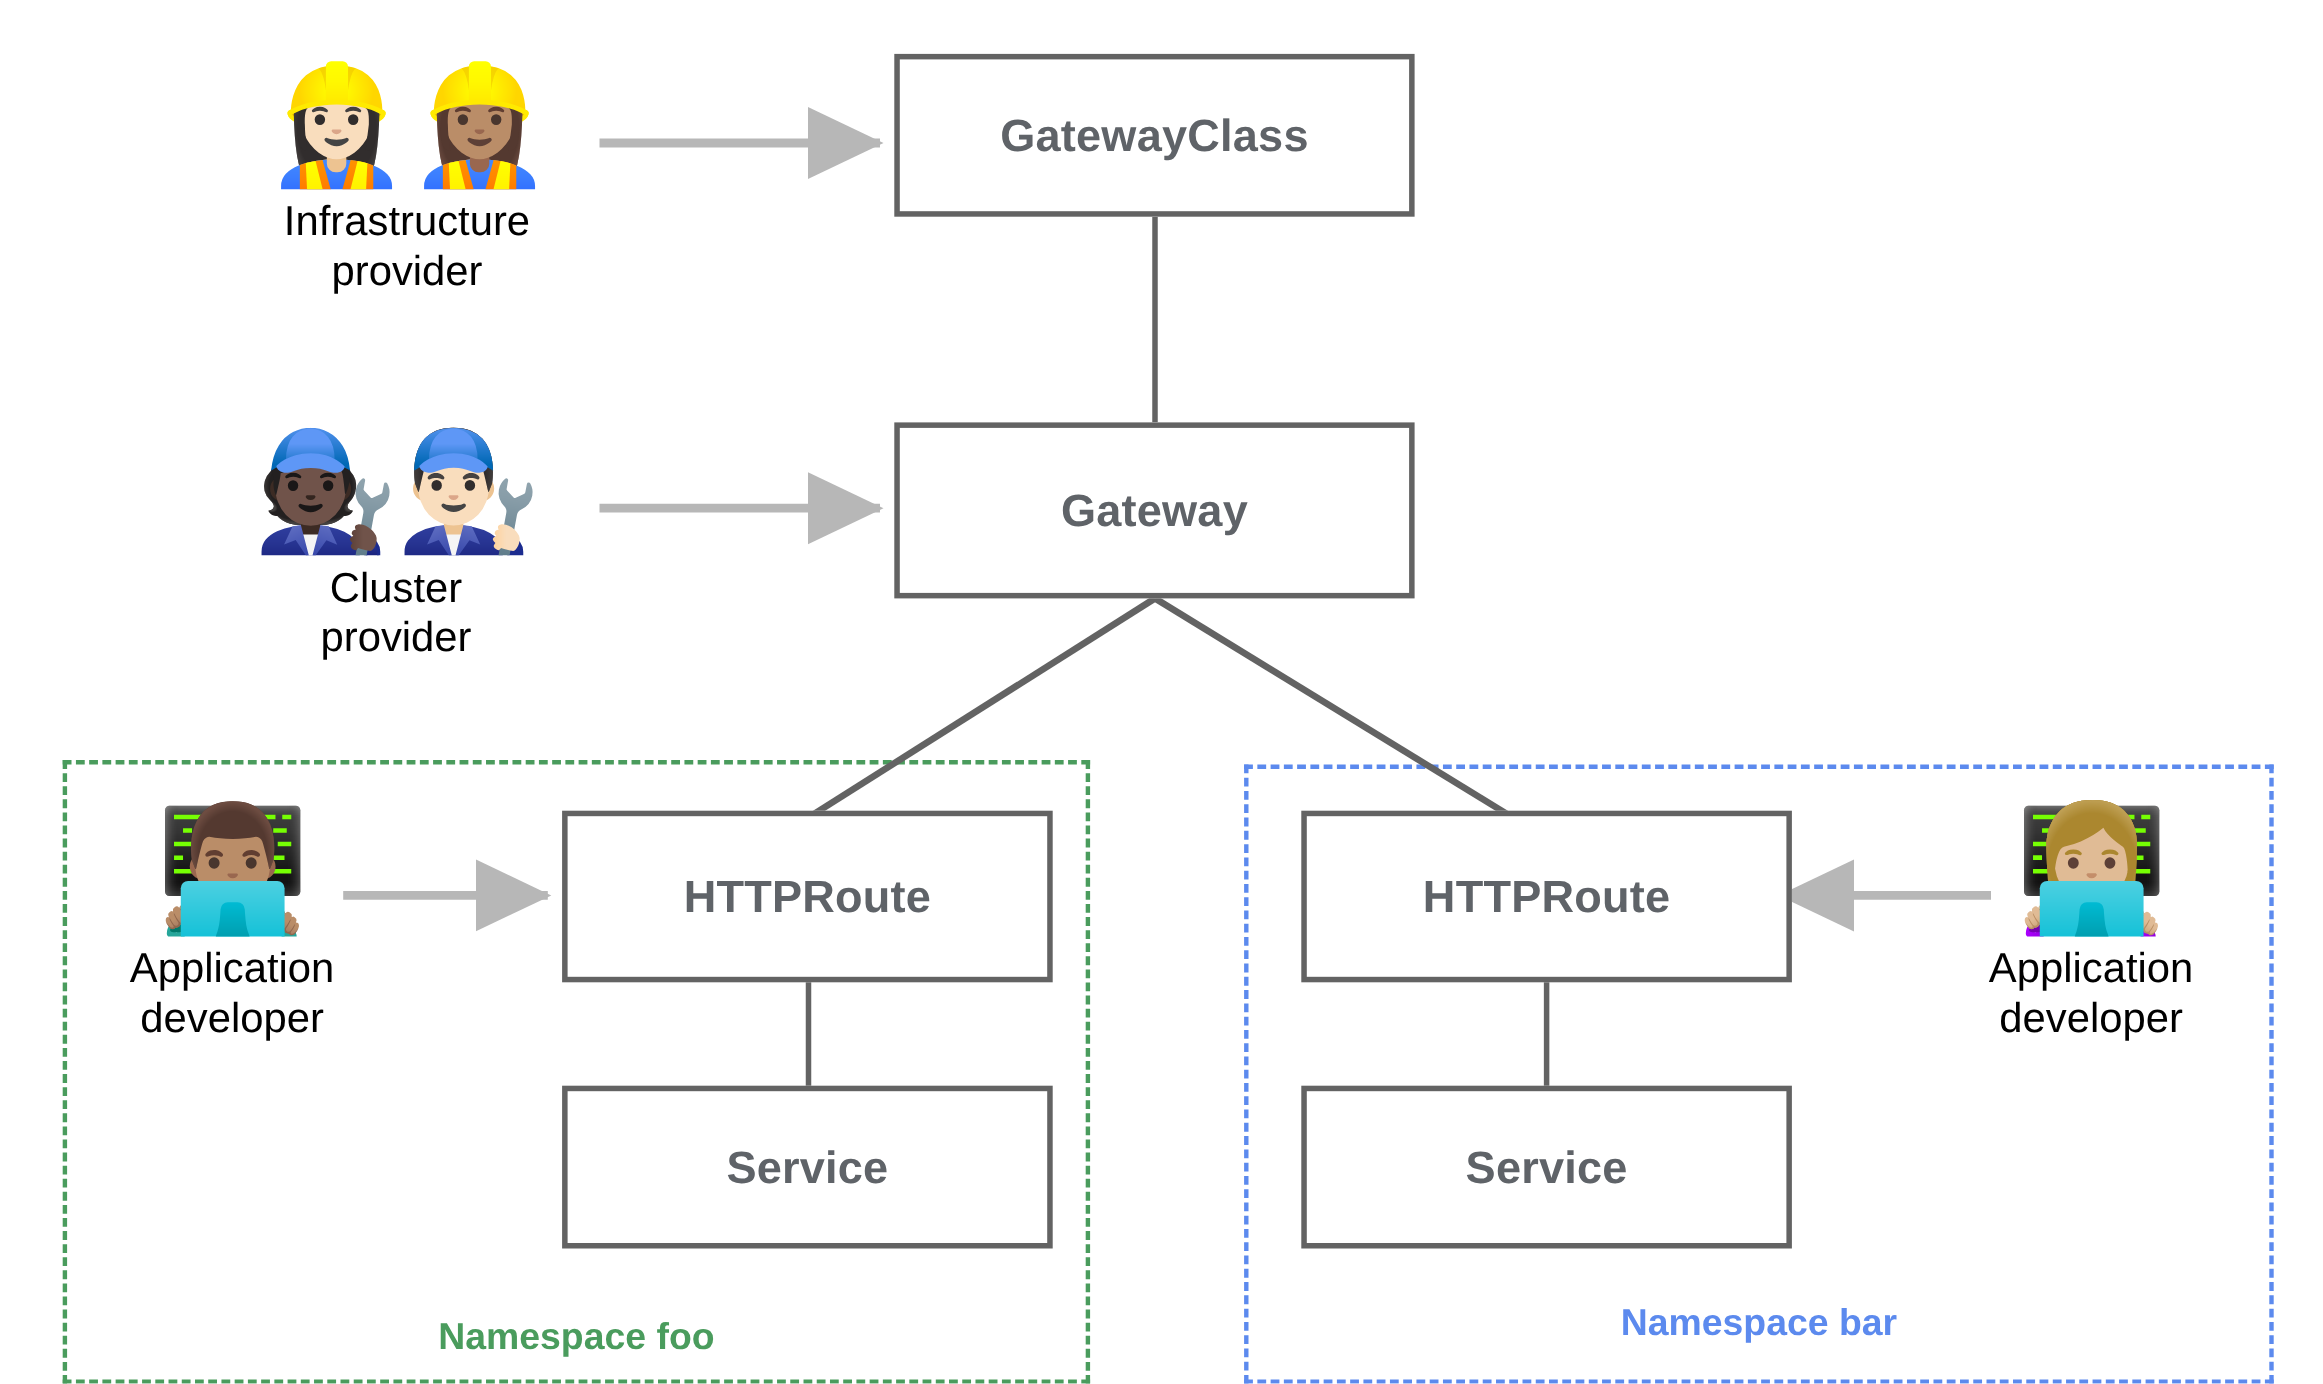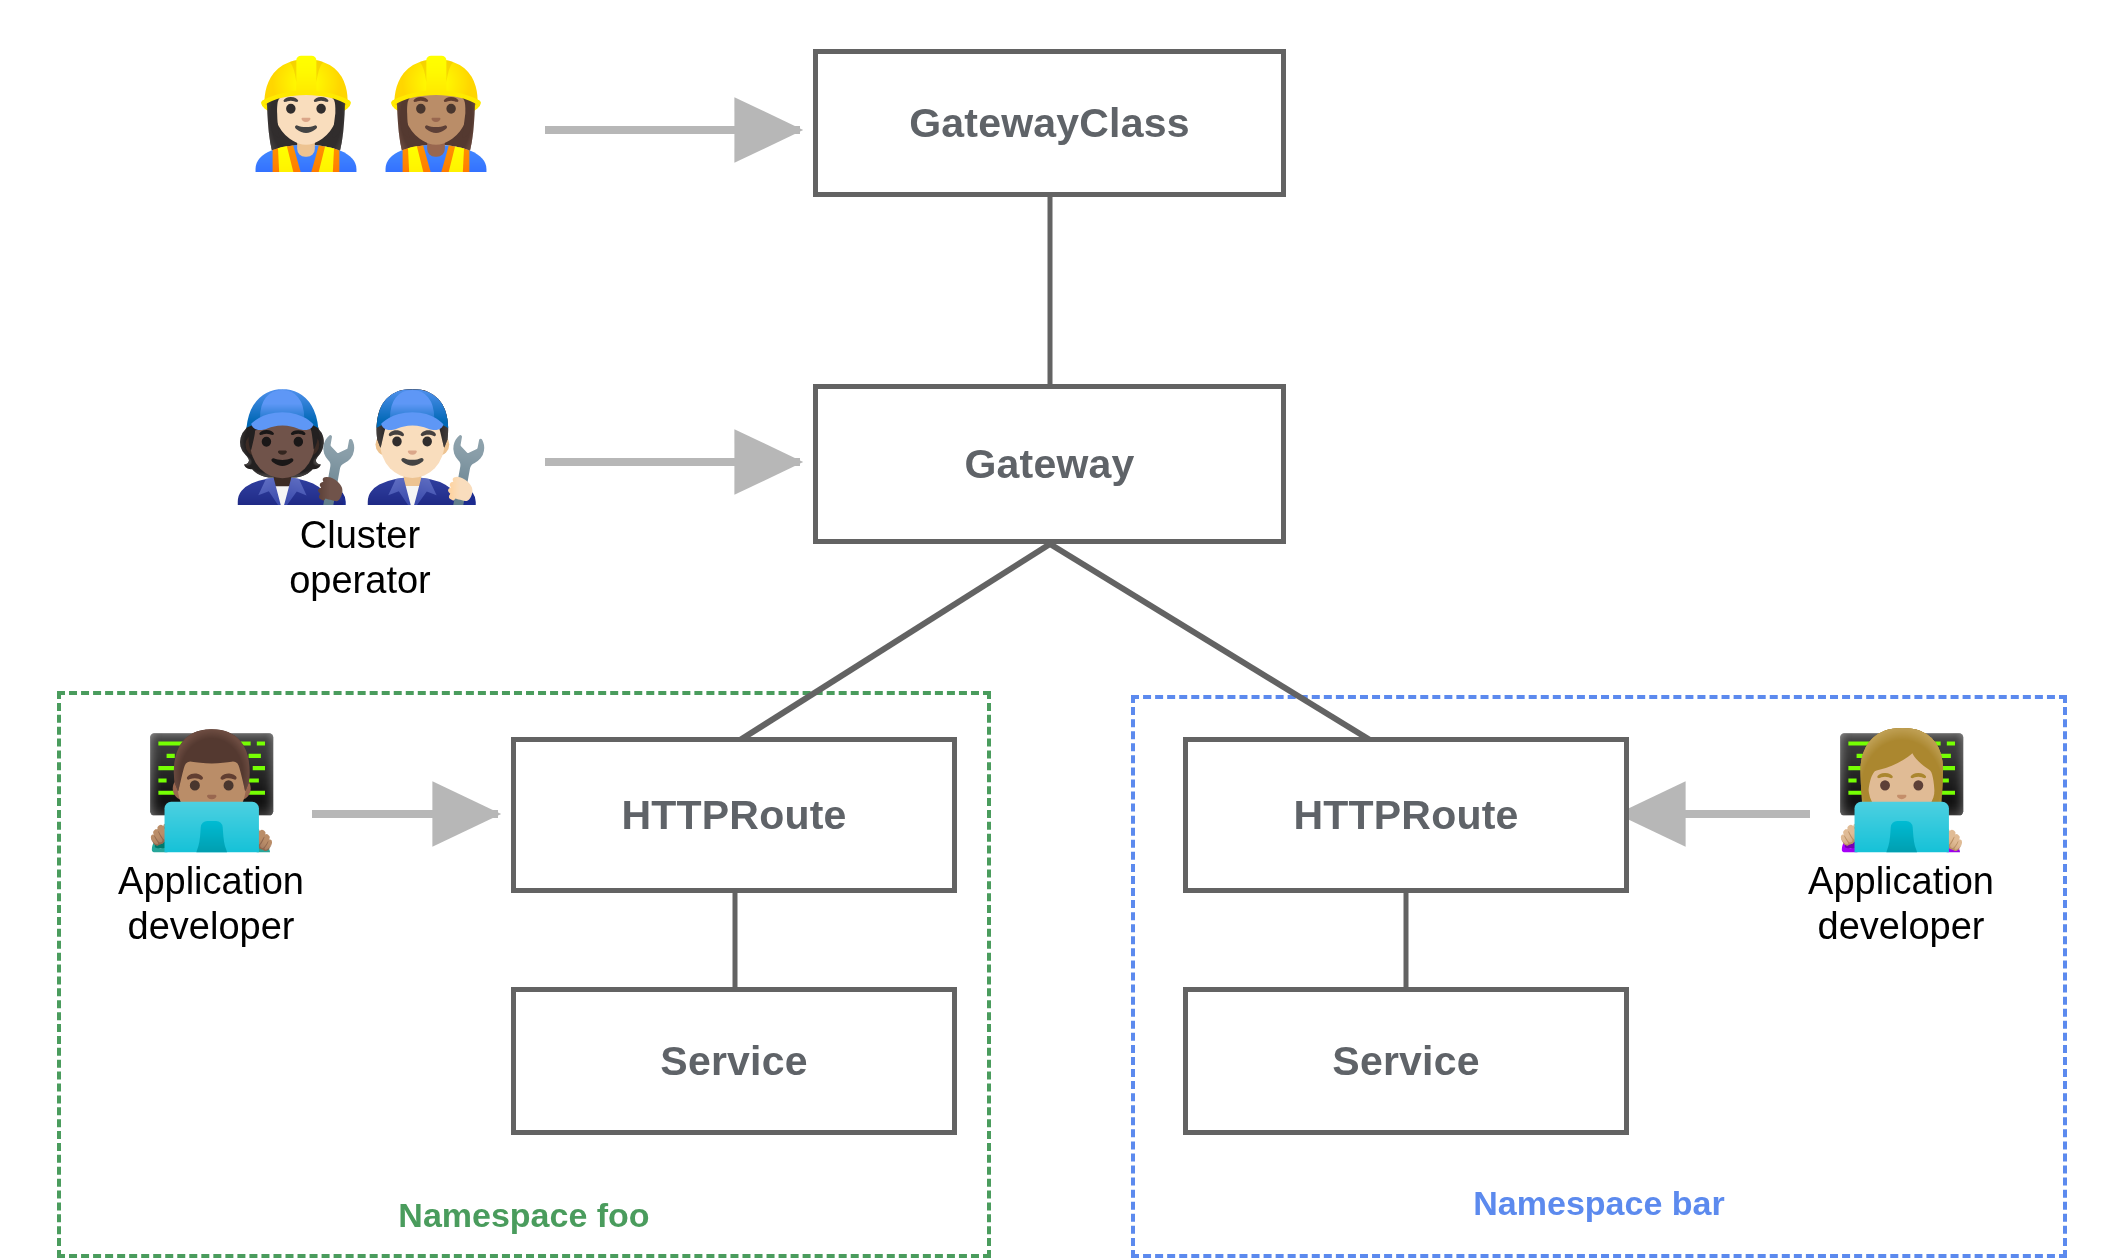--- a/index.html
+++ b/index.html
@@ -149,26 +149,28 @@
   <div class="res-box" id="box-httproute-bar" style="left:1183px; top:737px; width:446px; height:156px;">
     <span class="res-label">HTTPRoute</span>
   </div>
 
   <div class="res-box" id="box-service-bar" style="left:1183px; top:987px; width:446px; height:148px;">
     <span class="res-label">Service</span>
   </div>
 
   <div class="actor" id="actor-infra" style="left:210px; top:55px; width:320px;">
     <div class="actor-emojis">👷🏻‍♀️👷🏽‍♀️</div>
+    <div class="actor-label">Infrastructure
+provider</div>
   </div>
 
   <div class="actor" id="actor-operator" style="left:200px; top:388px; width:320px;">
     <div class="actor-emojis">🧑🏿‍🔧👨🏻‍🔧</div>
     <div class="actor-label">Cluster
-operator</div>
+provider</div>
   </div>
 
   <div class="actor" id="actor-dev-foo" style="left:100px; top:728px; width:222px;">
     <div class="actor-emojis single">👨🏽‍💻</div>
     <div class="actor-label">Application
 developer</div>
   </div>
 
   <div class="actor" id="actor-dev-bar" style="left:1790px; top:728px; width:222px;">
     <div class="actor-emojis single">👩🏼‍💻</div>

